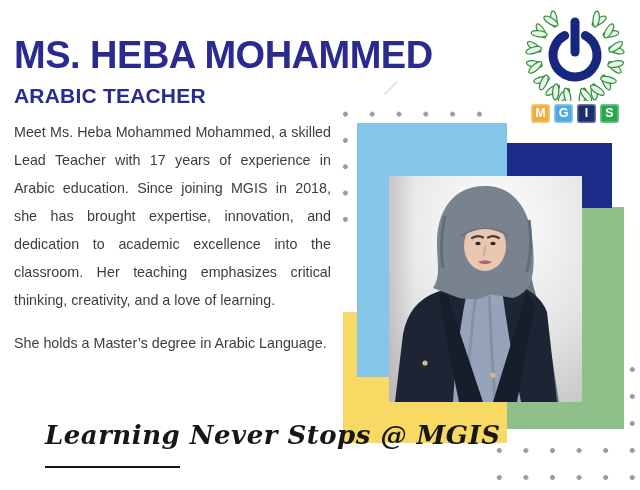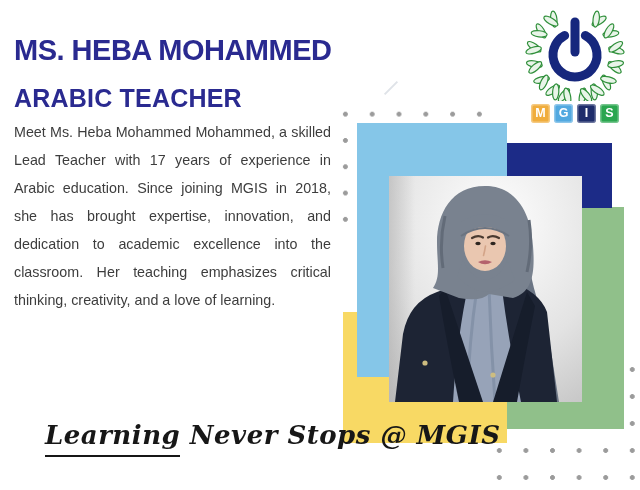--- a/index.html
+++ b/index.html
@@ -4,38 +4,38 @@
 <style>
   html,body{margin:0;padding:0;background:#f5f5f5;}
   .canvas{
     position:relative;width:640px;height:490px;background:#fff;
     overflow:hidden;font-family:"Liberation Sans",sans-serif;
     outline:1px solid #e6e6e6;margin:0 auto;
   }
   
   .title{
     position:absolute;left:14px;top:34px;margin:0;
-    font-size:29px;font-weight:bold;letter-spacing:-.5px;color:var(--title,#2a2a90);
+    font-size:38px;font-weight:bold;letter-spacing:-.5px;color:var(--title,#2a2a90);
     white-space:nowrap;
   }
   .subtitle{
     position:absolute;left:14px;top:84px;margin:0;
-    font-size:25px;font-weight:bold;color:var(--title,#2a2a90);letter-spacing:.2px;
+    font-size:21px;font-weight:bold;color:var(--title,#2a2a90);letter-spacing:.2px;
   }
   .bio{
     position:absolute;left:14px;top:118px;width:317px;z-index:6;
     font-size:14.3px;line-height:28px;color:#3d3d3d;text-align:justify;
   }
   .bio p{margin:0 0 15px 0;}
   .tagline{
     position:absolute;left:45px;top:420px;z-index:6;
     font-family:"DejaVu Serif",serif;font-style:italic;font-weight:bold;
     font-size:26px;color:#171717;letter-spacing:.5px;white-space:nowrap;
   }
-  .tagline .uw{border-bottom:2px solid currentColor;padding-bottom:5px;}
+  .tagline .uw{border-bottom:2px solid currentColor;padding-bottom:16px;}
   .accent-stroke{
     position:absolute;left:382px;top:87px;width:18px;height:2px;
     background:#dfe3e8;transform:rotate(-45deg);z-index:0;
   }
   
   .dotgrid{position:absolute;z-index:0;
     background-image:radial-gradient(circle, var(--dots,#9b9b9b) 2.1px, rgba(0,0,0,0) 2.7px);}
   .dots-tl{left:332px;top:101px;width:161px;height:132px;background-size:26.8px 26.3px;}
   .dots-br{left:486px;top:356px;width:160px;height:135px;background-size:26.6px 27px;}
   .block{position:absolute;}
@@ -59,20 +59,21 @@
 <body>
 
 <div class="canvas">
 
   <h1 class="title">MS. HEBA MOHAMMED</h1>
   <h2 class="subtitle">ARABIC TEACHER</h2>
   <div class="accent-stroke"></div>
 
   <div class="bio">
     <p>Meet Ms. Heba Mohammed Mohammed, a skilled Lead Teacher with 17 years of experience in Arabic education. Since joining MGIS in 2018, she has brought expertise, innovation, and dedication to academic excellence into the classroom. Her teaching emphasizes critical thinking, creativity, and a love of learning.</p>
+    <p>She holds a Master’s degree in Arabic Language.</p>
   </div>
 
   <div class="tagline"><span class="uw">Learning</span><span> Never Stops @ MGIS</span></div>
 
   <div class="dotgrid dots-tl"></div>
   <div class="dotgrid dots-br"></div>
   <div class="block block-yellow"></div>
   <div class="block block-green"></div>
   <div class="block block-navy"></div>
   <div class="block block-blue"></div>

